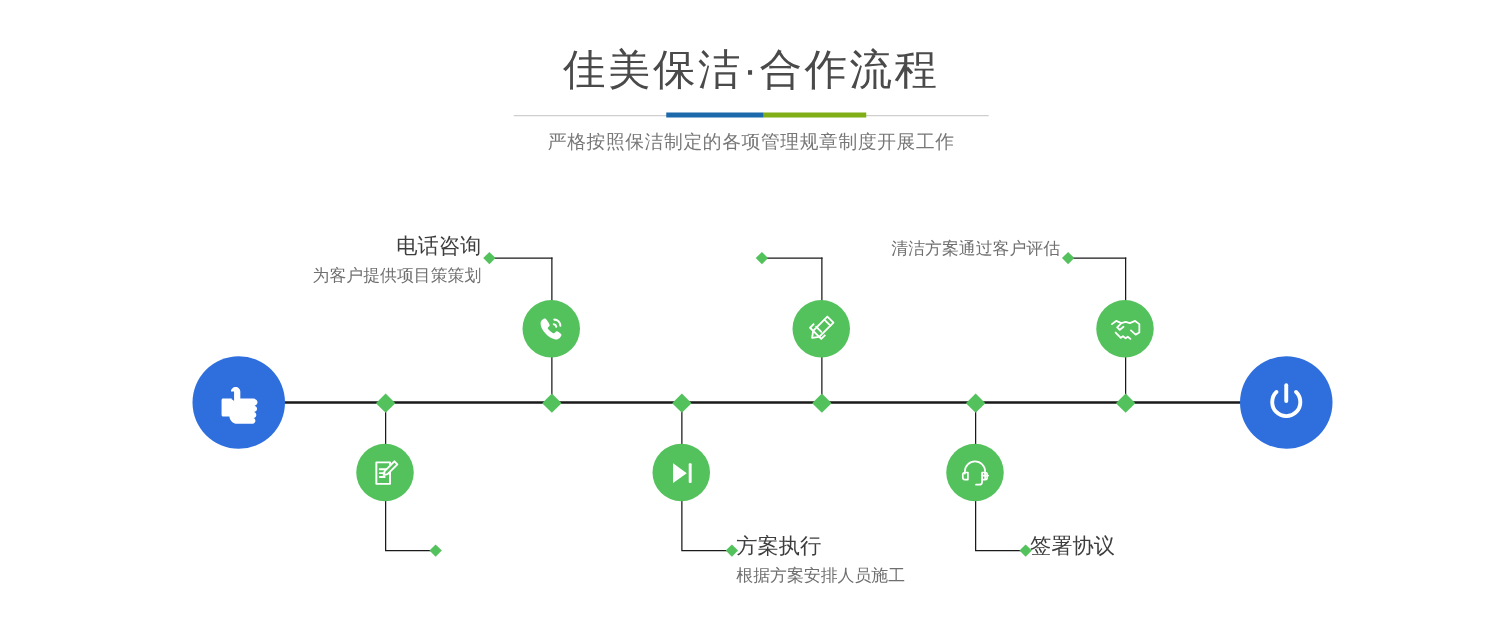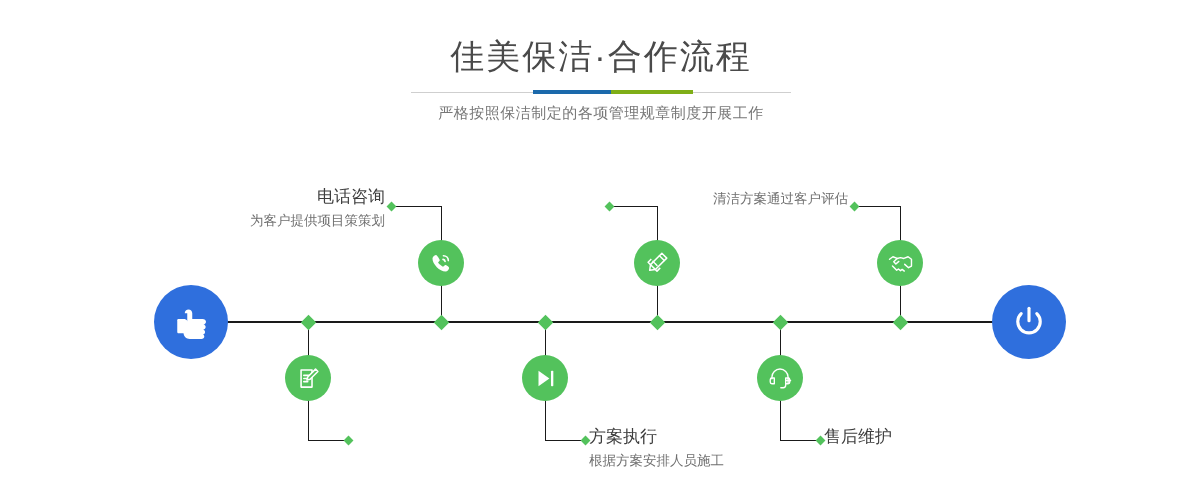--- a/index.html
+++ b/index.html
@@ -293,17 +293,17 @@
         <svg width="26" height="26" viewBox="0 0 64 64" fill="none" stroke="#ffffff" stroke-width="3.4" stroke-linecap="round" stroke-linejoin="round">
           <path d="M12 34v-4a20 20 0 0 1 40 0v4"></path>
           <path d="M12 32h6v14h-6a4 4 0 0 1-4-4v-6a4 4 0 0 1 4-4z"></path>
           <path d="M52 32h-6v14h6a4 4 0 0 0 4-4v-6a4 4 0 0 0-4-4z"></path>
           <path d="M46 46v4a6 6 0 0 1-6 6h-6"></path>
           <path d="M46 38h12M52 32v12"></path>
         </svg>
       </span>
     </div>
     <div class="step-label below" style="left:824px; top:426px; width:290px;">
-      <div class="step-title">售后维护</div>
+      <div class="step-title">签署协议</div>
     </div>
 
   </div>
 </div>
 
 </body></html>

